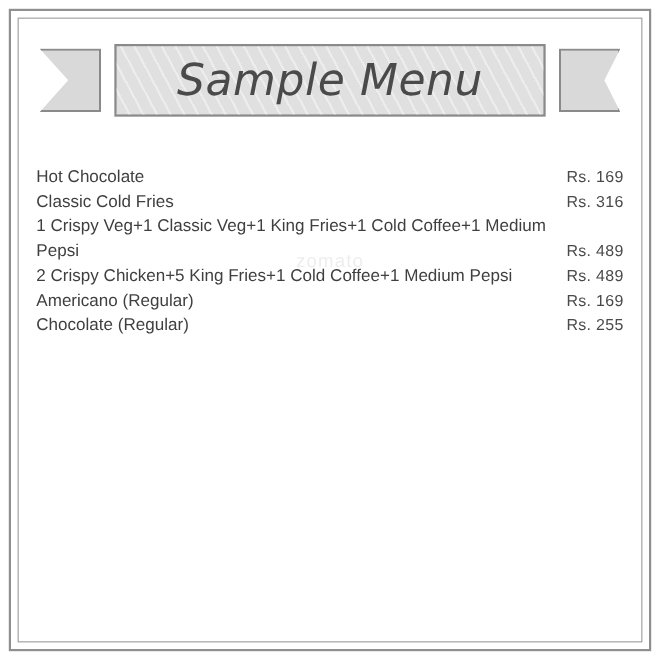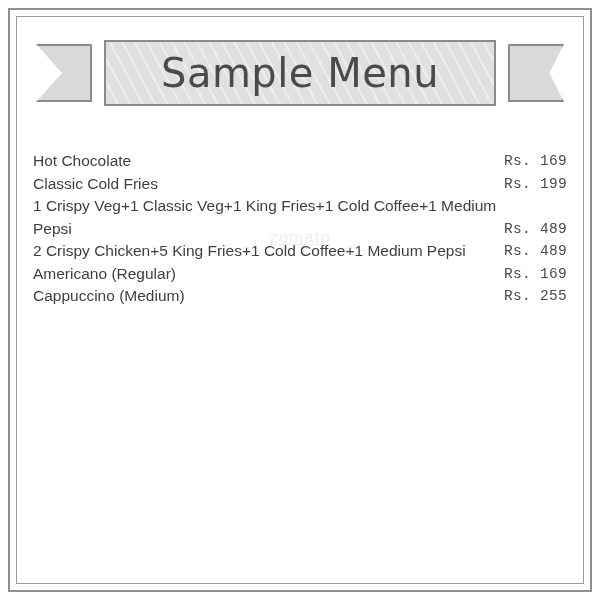--- a/index.html
+++ b/index.html
@@ -44,20 +44,21 @@
     box-sizing: border-box;
   }
 
   
   .banner {
     position: absolute;
     left: 36px;
     top: 40px;
     width: 528px;
     height: 54px;
+    font-style: italic;
   }
   .ribbon-tail {
     position: absolute;
     top: 4px;
     width: 56px;
     height: 58px;
     background: #d9d9d9;
     border: 2px solid #8a8a8a;
     box-sizing: border-box;
   }
@@ -132,36 +133,35 @@
     text-align: center;
   }
   .item-price {
     position: absolute;
     right: 0;
     bottom: 0;
     font-size: 14.5px;
     letter-spacing: 0.3px;
     color: #4a4a4a;
     white-space: nowrap;
-    font-family: Liberation Mono, monospace;
+    font-family: Liberation Sans, sans-serif;
   }
 
   
   .watermark {
     position: absolute;
     left: 0;
     right: 0;
     top: 228px;
     text-align: center;
     font-size: 17px;
     color: rgba(140,140,140,0.16);
     letter-spacing: 1px;
     pointer-events: none;
     user-select: none;
-    text-decoration: underline;
   }
 </style>
 </head>
 <body>
 
 <div class="page">
 
   <div class="frame-outer"></div>
   <div class="frame-inner"></div>
 
@@ -177,37 +177,37 @@
 
   <div class="items">
 
     <div class="item-row">
       <span class="item-name">Hot Chocolate</span>
       <span class="item-price">Rs.  169</span>
     </div>
 
     <div class="item-row">
       <span class="item-name">Classic Cold Fries</span>
-      <span class="item-price">Rs.  199</span>
+      <span class="item-price">Rs.  316</span>
     </div>
 
     <div class="item-row">
       <span class="item-name">1 Crispy Veg+1 Classic Veg+1 King Fries+1 Cold Coffee+1 Medium Pepsi</span>
       <span class="item-price">Rs.  489</span>
     </div>
 
     <div class="item-row">
       <span class="item-name">2 Crispy Chicken+5 King Fries+1 Cold Coffee+1 Medium Pepsi</span>
       <span class="item-price">Rs.  489</span>
     </div>
 
     <div class="item-row">
       <span class="item-name">Americano (Regular)</span>
       <span class="item-price">Rs.  169</span>
     </div>
 
     <div class="item-row">
-      <span class="item-name">Cappuccino (Medium)</span>
+      <span class="item-name">Chocolate (Regular)</span>
       <span class="item-price">Rs.  255</span>
     </div>
 
   </div>
 </div>
 
 </body></html>

